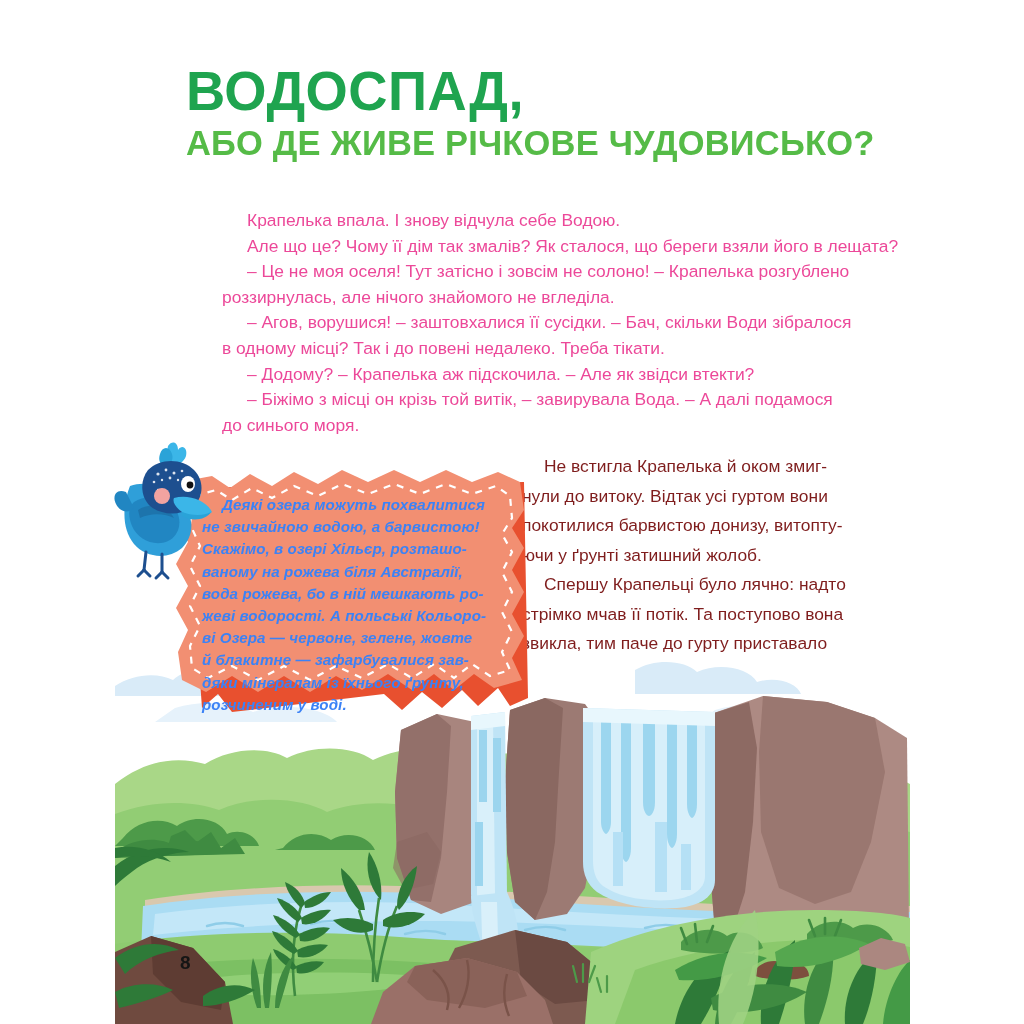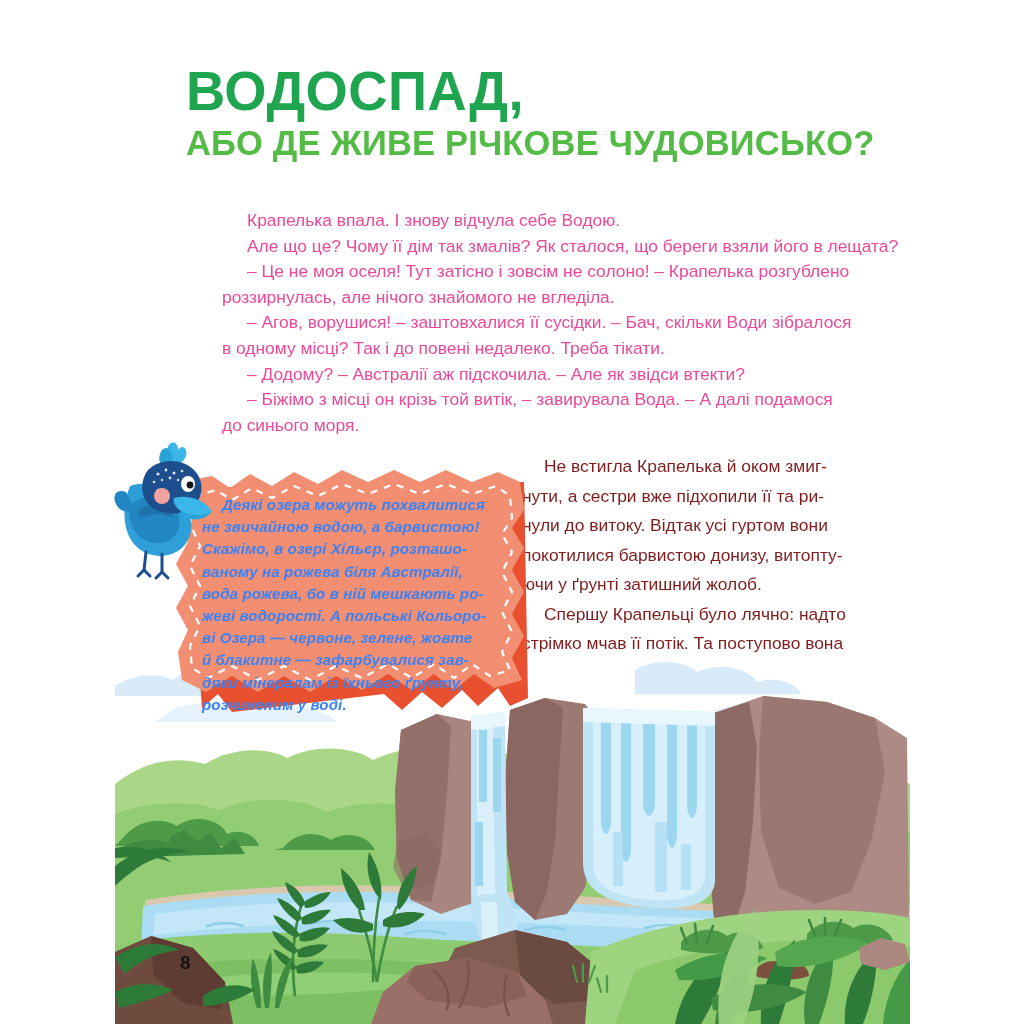--- a/index.html
+++ b/index.html
@@ -150,28 +150,27 @@
     <div class="title-line2">АБО ДЕ ЖИВЕ РІЧКОВЕ ЧУДОВИСЬКО?</div>
   </div>
 
   <div class="body-top">
     <p class="ind">Крапелька впала. І знову відчула себе Водою.</p>
     <p class="ind">Але що це? Чому її дім так змалів? Як сталося, що береги взяли його в лещата?</p>
     <p class="ind">– Це не моя оселя!  Тут затісно і зовсім не солоно! – Крапелька розгублено</p>
     <p>роззирнулась, але нічого знайомого не вгледіла.</p>
     <p class="ind">– Агов, ворушися! – заштовхалися її сусідки. – Бач, скільки Води зібралося</p>
     <p>в одному місці? Так і до повені недалеко. Треба тікати.</p>
-    <p class="ind">– Додому? – Австралії аж підскочила. – Але як звідси втекти?</p>
+    <p class="ind">– Додому? – Крапелька аж підскочила. – Але як звідси втекти?</p>
     <p class="ind">– Біжімо з місці он крізь той витік, – завирувала Вода. – А далі подамося</p>
     <p>до синього моря.</p>
   </div>
 
   <div class="body-right">
     <p class="ind">Не встигла Крапелька й оком змиг-</p>
-    <p>нути, а сестри вже підхопили її та ри-</p>
     <p>нули до витоку. Відтак усі гуртом вони</p>
     <p>покотилися барвистою донизу, витопту-</p>
     <p>ючи у ґрунті затишний жолоб.</p>
     <p class="ind">Спершу Крапельці було лячно: надто</p>
     <p>стрімко мчав її потік. Та поступово вона</p>
     <p>звикла, тим паче до гурту приставало</p>
   </div>
 
   <div class="illus">
     <svg width="795" height="372" viewBox="0 0 795 372" xmlns="http://www.w3.org/2000/svg">

